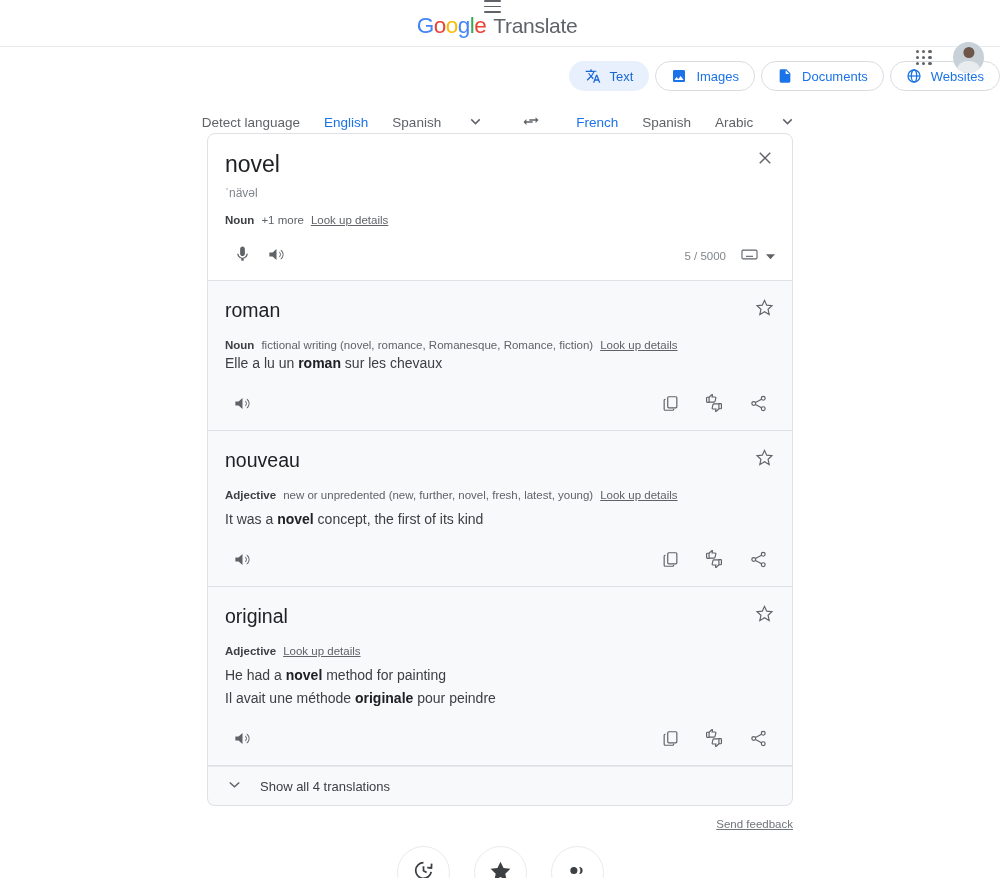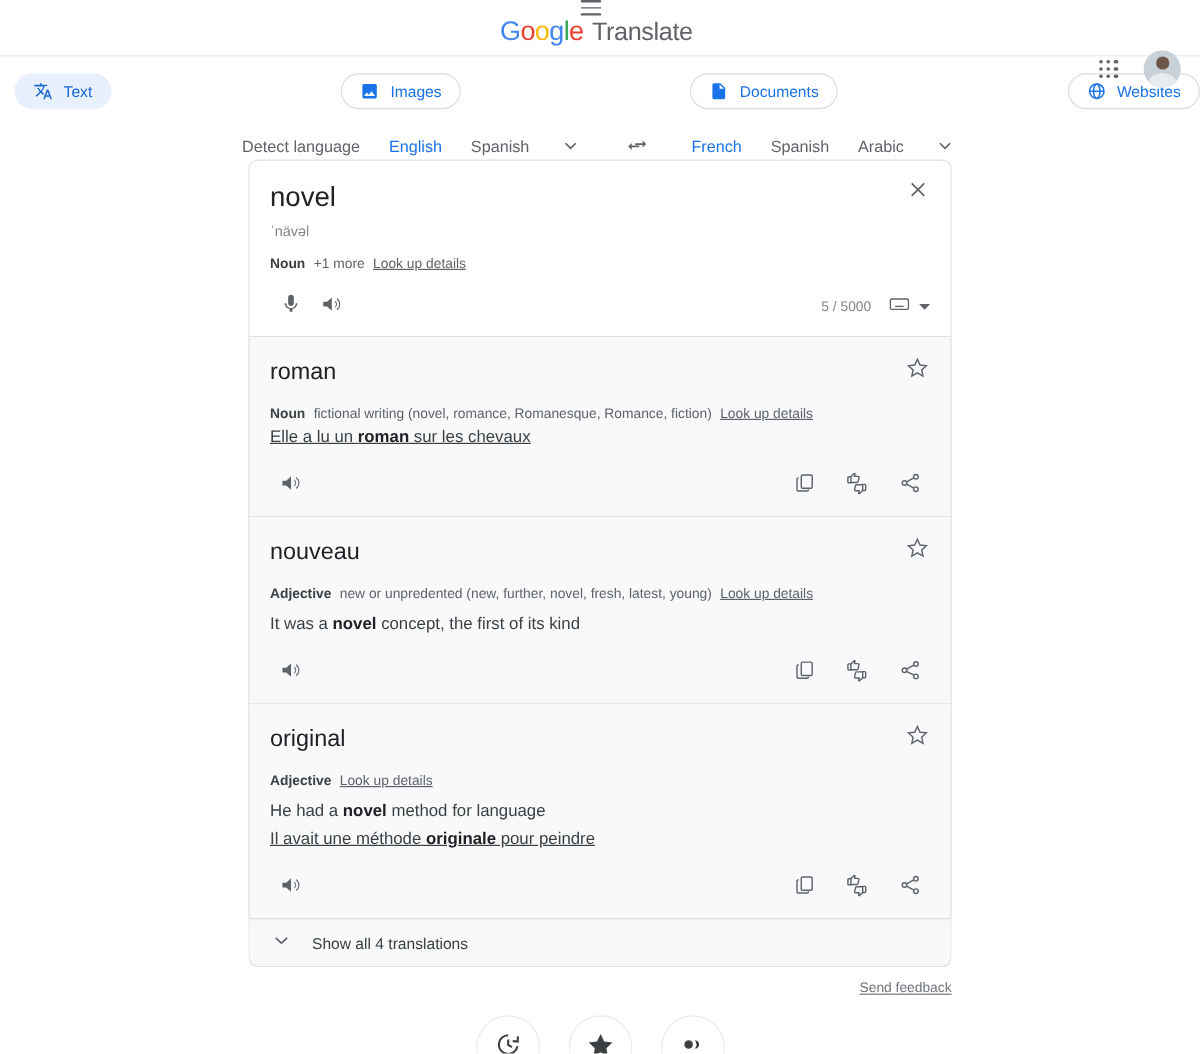--- a/index.html
+++ b/index.html
@@ -72,22 +72,22 @@
   }
   .avatar::after {
     content: ""; position: absolute;
     left: 50%; bottom: -12%; width: 74%; height: 52%;
     transform: translateX(-50%);
     border-radius: 46% 46% 0 0; background: #e9ecef;
   }
 
   
   .modebar {
-    display: flex; justify-content: space-between;
-    gap: 20px; padding-top: 14px; margin-left: 12px;
+    display: flex; justify-content: flex-end;
+    gap: 6px; padding-top: 14px; margin-left: 12px;
   }
   .mode-chip {
     display: flex; align-items: center; gap: 9px;
     height: 30px; padding: 0 15px;
     border: 1px solid #dadce0; border-radius: 16px;
     background: #fff; color: #1a73e8;
     font-size: 13px; cursor: pointer; white-space: nowrap;
   }
   .mode-chip.active {
     background: #e8f0fe; border-color: transparent;
@@ -188,21 +188,21 @@
     margin-top: 16px; font-size: 11.5px;
     color: #5f6368; display: flex;
     align-items: baseline; gap: 7px; flex-wrap: wrap;
   }
   .tmeta b { font-weight: 700; color: #3c4043; }
   .example {
     font-size: 14px; color: #3c4043;
     margin-top: 8px; line-height: 21px;
   }
   .example b { font-weight: 700; color: #202124; }
-  .example.fr { margin-top: 2px; text-decoration: underline; }
+  .example.fr { margin-top: 2px; }
   .tactions {
     display: flex; align-items: center;
     height: 50px; margin-top: 6px;
   }
   .tactions .spacer { flex: 1; }
   .tactions .tool-icon + .tool-icon { margin-left: 10px; }
 
   
   .showall {
     background: #f8f9fa; border: 1px solid #dfe1e5;
@@ -532,21 +532,21 @@
       <span>
         <svg width="19" height="19" viewBox="0 0 24 24" fill="none" stroke="#5f6368" stroke-width="1.5">
           <polygon points="12,3 14.8,9.1 21.4,9.8 16.5,14.3 17.9,20.8 12,17.4 6.1,20.8 7.5,14.3 2.6,9.8 9.2,9.1"></polygon>
         </svg>
       </span>
     </div>
     <div class="tmeta">
       <b>Adjective</b>
       <span class="lookup">Look up details</span>
     </div>
-    <div class="example"><span>He had a </span><b>novel</b><span> method for language</span></div>
+    <div class="example"><span>He had a </span><b>novel</b><span> method for painting</span></div>
     <div class="example fr"><span>Il avait une méthode </span><b>originale</b><span> pour peindre</span></div>
     <div class="tactions">
       <div class="tool-icon">
         <span>
           <svg width="19" height="19" viewBox="0 0 24 24" fill="#5f6368">
             <path d="M3 9.5v5h4l5 4.5v-14l-5 4.5H3z"></path>
             <path d="M15.5 8.2a4.6 4.6 0 010 7.6v-1.7a3 3 0 000-4.2V8.2z"></path>
             <path d="M17.4 5.6a7.6 7.6 0 010 12.8v-1.6a6 6 0 000-9.6V5.6z"></path>
           </svg>
         </span>

